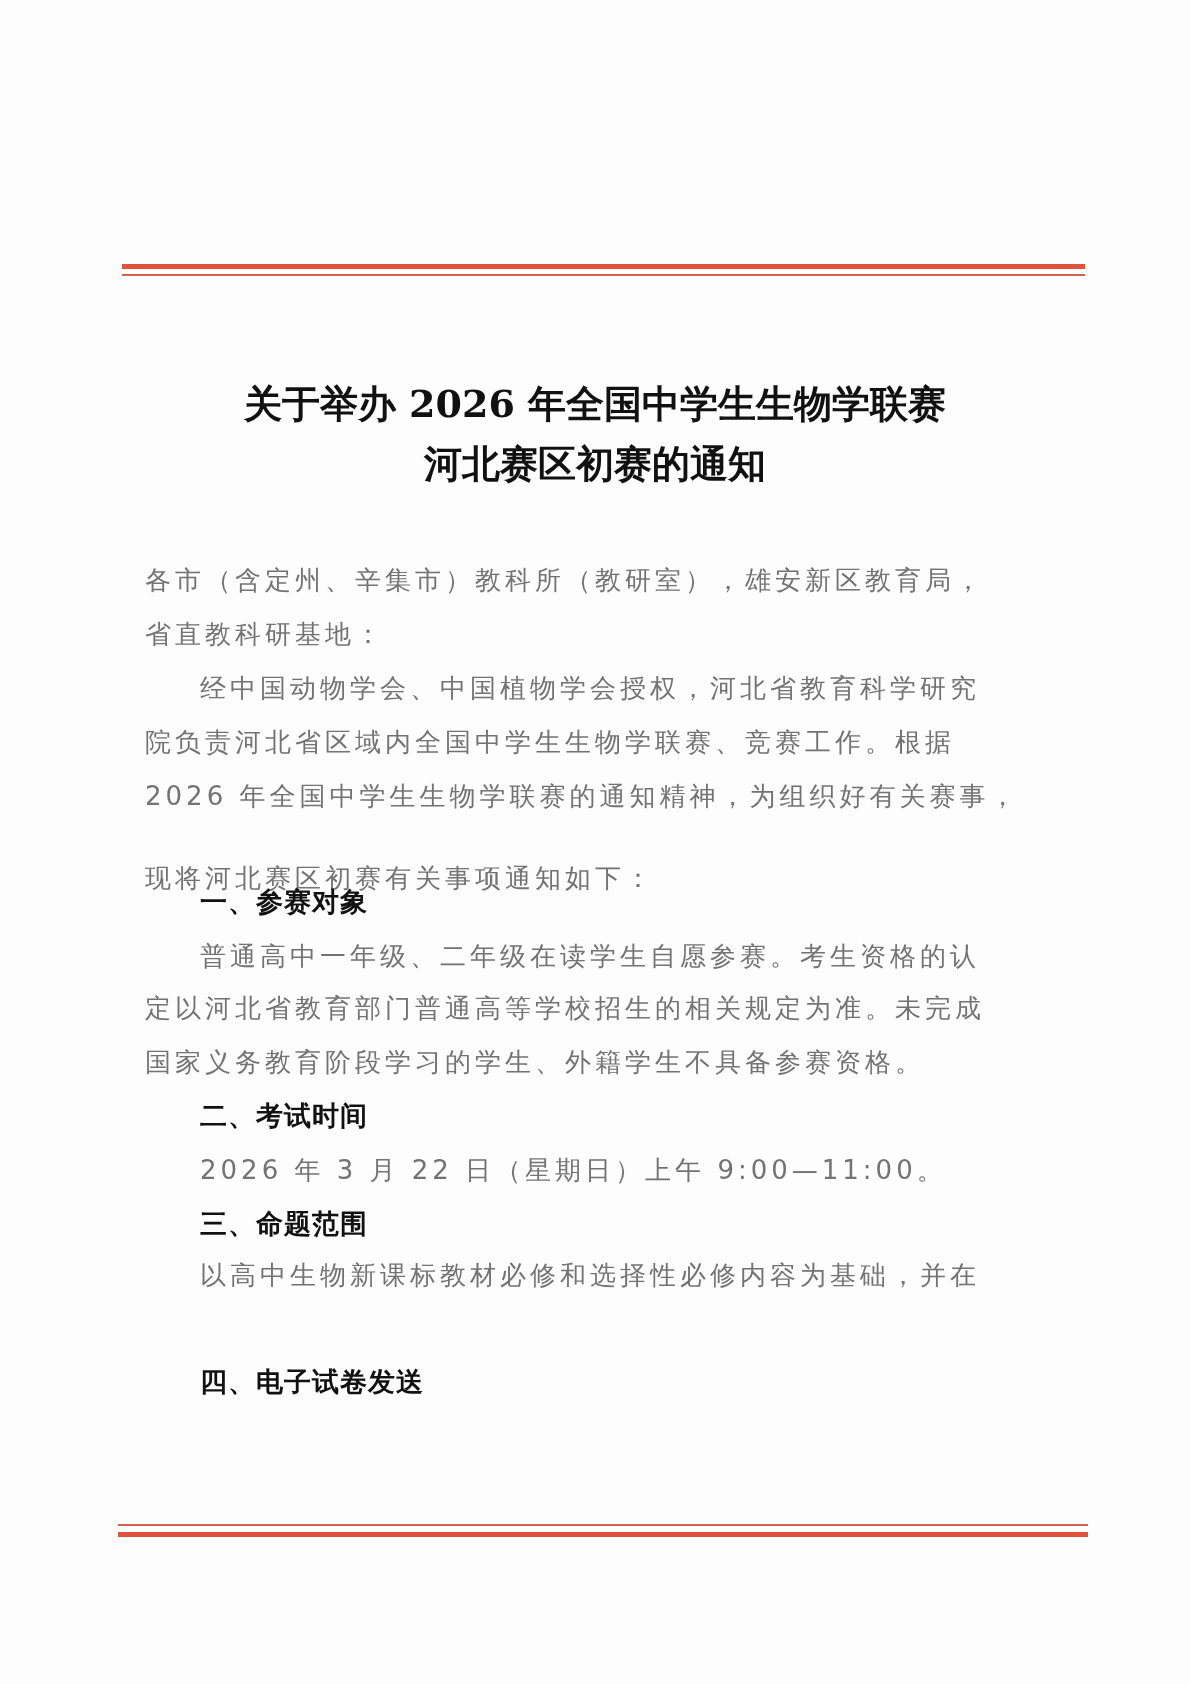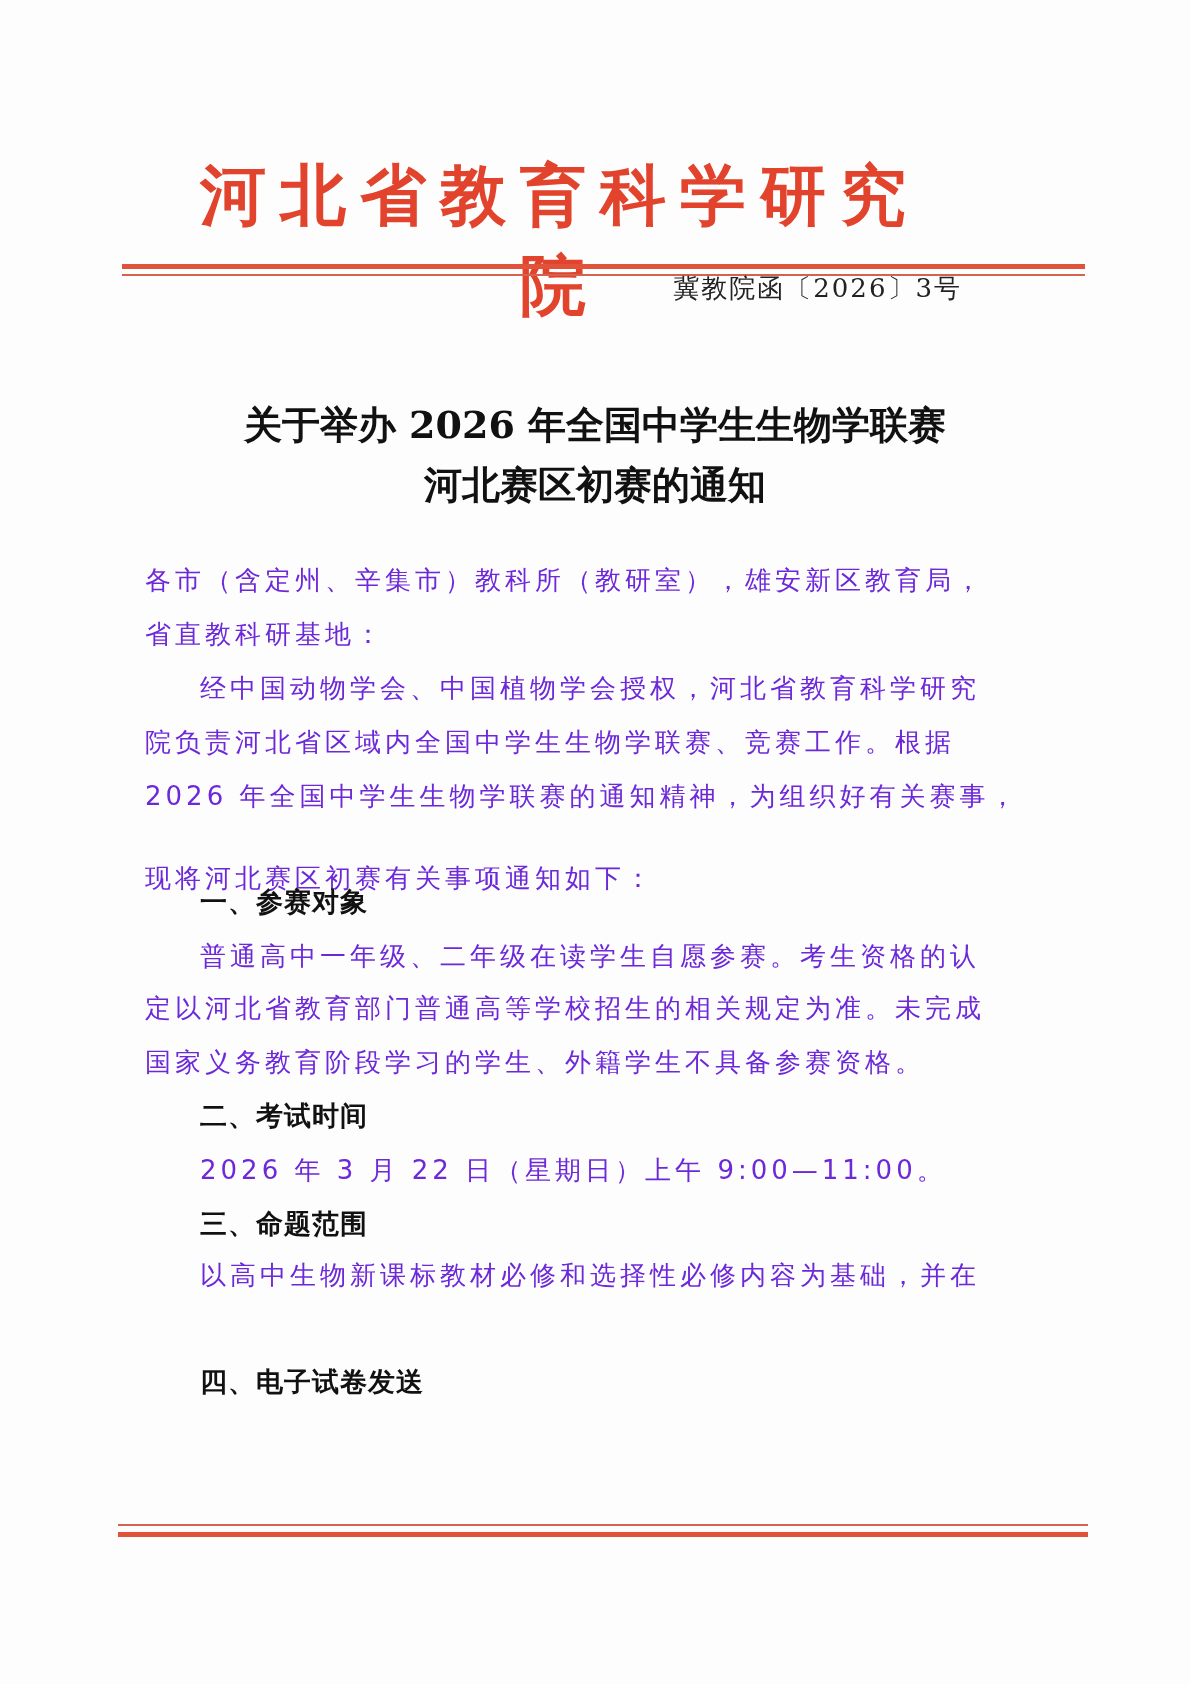--- a/index.html
+++ b/index.html
@@ -22,46 +22,43 @@
   .rule.thin { height: 2px; background: #d4624f; }
   .doc-number {
     position: absolute; right: 228px; top: 268px;
     font-size: 26px; line-height: 40px; color: #222; letter-spacing: 2px;
     font-family: "DejaVu Serif", serif;
   }
   .notice-title {
     position: absolute; left: 120px; width: 950px; text-align: center;
     font-size: 38px; font-weight: bold; color: #111; line-height: 60px;
     font-family: "DejaVu Serif", serif;
-    margin-top: 21px;
   }
   .body-line {
     position: absolute; left: 145px; width: 820px;
-    font-size: 26px; line-height: 40px; color: #6d28d9;
+    font-size: 26px; line-height: 40px; color: #737373;
     letter-spacing: 4px; white-space: nowrap;
     font-family: "DejaVu Sans", sans-serif;
   }
   .indent { left: 200px; }
   .section-heading {
     position: absolute; left: 200px; font-size: 27px; line-height: 40px;
     font-weight: bold; color: #111; font-family: Liberation Serif, serif;
     letter-spacing: 1px;
   }
 </style>
 </head>
 <body>
 
 <div class="page">
 
-  <div class="org-title">河北省教育科学研究院</div>
 
   <div class="rule thick" style="left:122px; top:264px; width:963px;"></div>
   <div class="rule thin" style="left:122px; top:274px; width:963px;"></div>
 
-  <div class="doc-number">冀教院函〔2026〕3号</div>
 
   <div class="notice-title" style="top:374px;">关于举办 2026 年全国中学生生物学联赛</div>
   <div class="notice-title" style="top:434px;">河北赛区初赛的通知</div>
 
   <div class="body-line" style="top:560px;">各市（含定州、辛集市）教科所（教研室），雄安新区教育局，</div>
   <div class="body-line" style="top:614px;">省直教科研基地：</div>
 
   <div class="body-line indent" style="top:668px;">经中国动物学会、中国植物学会授权，河北省教育科学研究</div>
   <div class="body-line" style="top:722px;">院负责河北省区域内全国中学生生物学联赛、竞赛工作。根据</div>
   <div class="body-line" style="top:776px;">2026 年全国中学生生物学联赛的通知精神，为组织好有关赛事，</div>

